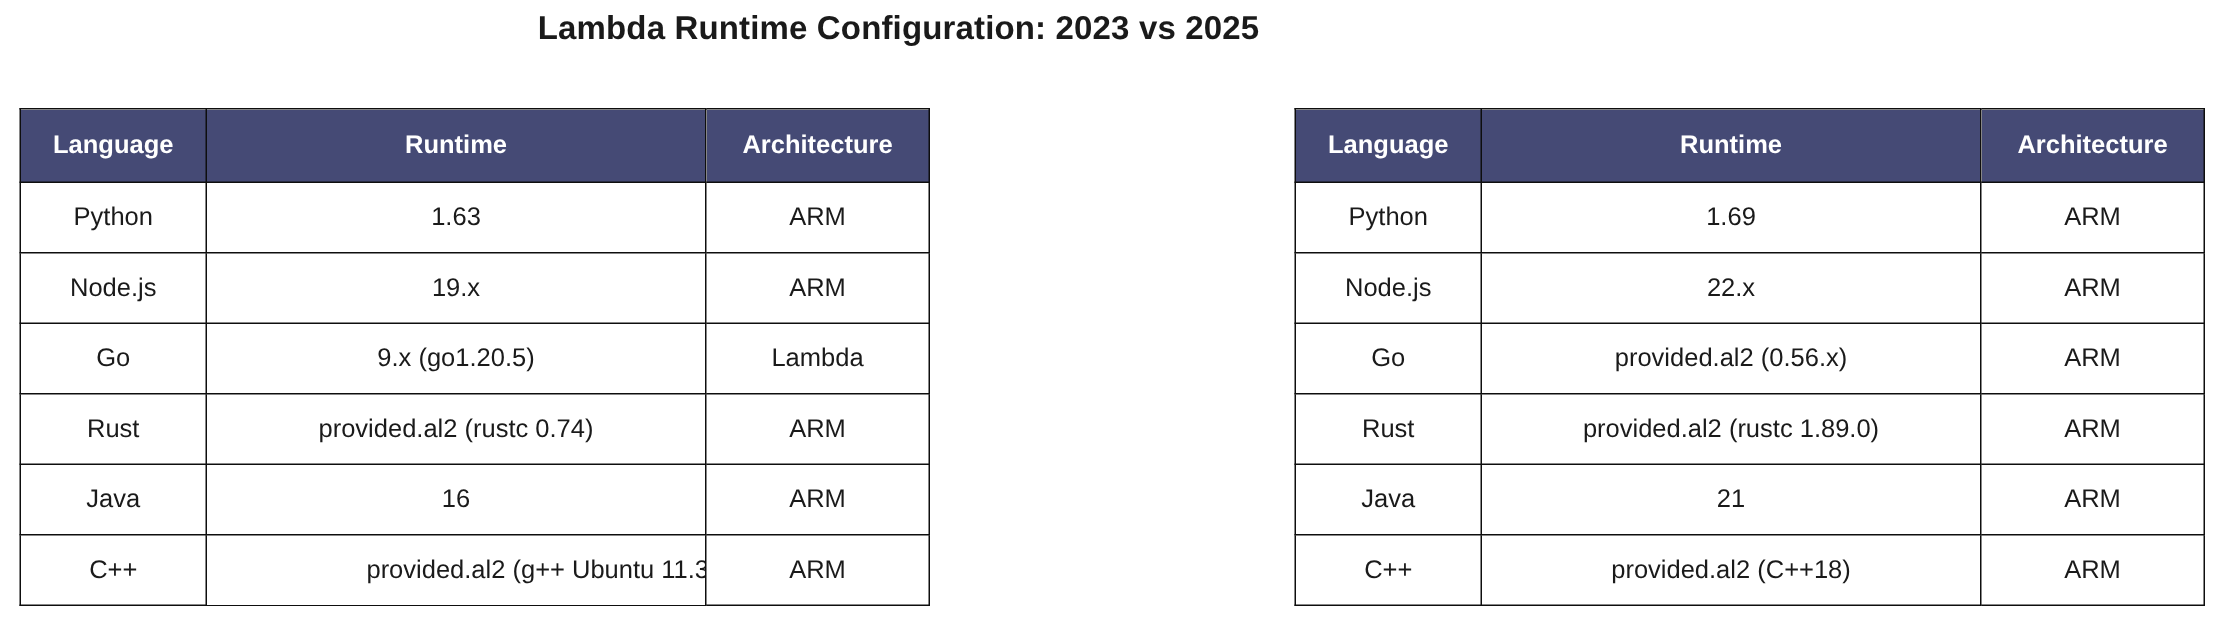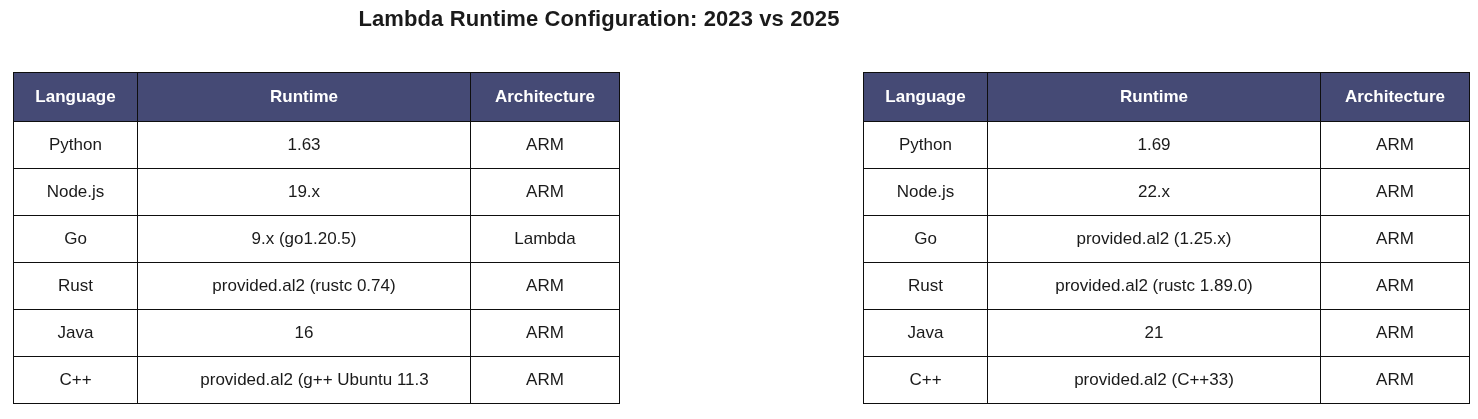--- a/index.html
+++ b/index.html
@@ -80,20 +80,21 @@
 
   
   td.clipped {
     position: relative;
   }
   td.clipped .clip-inner {
     display: block;
     width: 333px;
     overflow: hidden;
     white-space: nowrap;
+    margin-left: 44px;
   }
 </style>
 </head>
 <body>
 
 <div class="page-title">Lambda Runtime Configuration: 2023 vs 2025</div>
 
 <div class="table-wrap left">
   <table class="runtime-table">
     <colgroup>
@@ -165,33 +166,33 @@
         <td>1.69</td>
         <td>ARM</td>
       </tr>
       <tr>
         <td>Node.js</td>
         <td>22.x</td>
         <td>ARM</td>
       </tr>
       <tr>
         <td>Go</td>
-        <td>provided.al2 (1.25.x)</td>
+        <td>provided.al2 (0.56.x)</td>
         <td>ARM</td>
       </tr>
       <tr>
         <td>Rust</td>
         <td>provided.al2 (rustc 1.89.0)</td>
         <td>ARM</td>
       </tr>
       <tr>
         <td>Java</td>
         <td>21</td>
         <td>ARM</td>
       </tr>
       <tr>
         <td>C++</td>
-        <td>provided.al2 (C++33)</td>
+        <td>provided.al2 (C++18)</td>
         <td>ARM</td>
       </tr>
     </tbody>
   </table>
 </div>
 
 </body></html>

